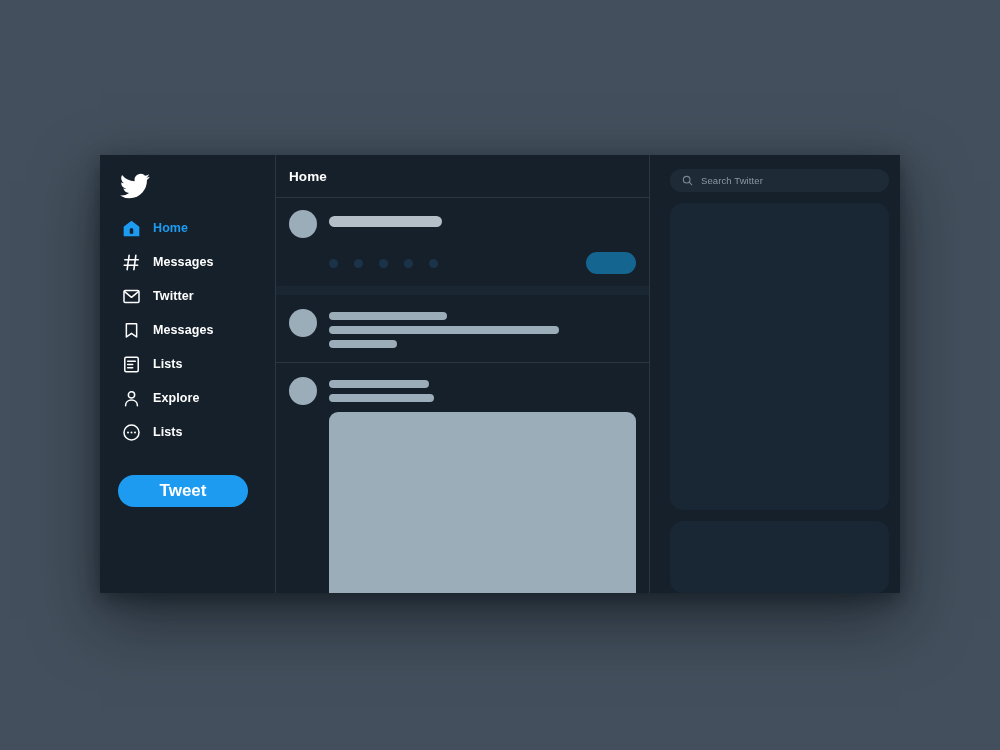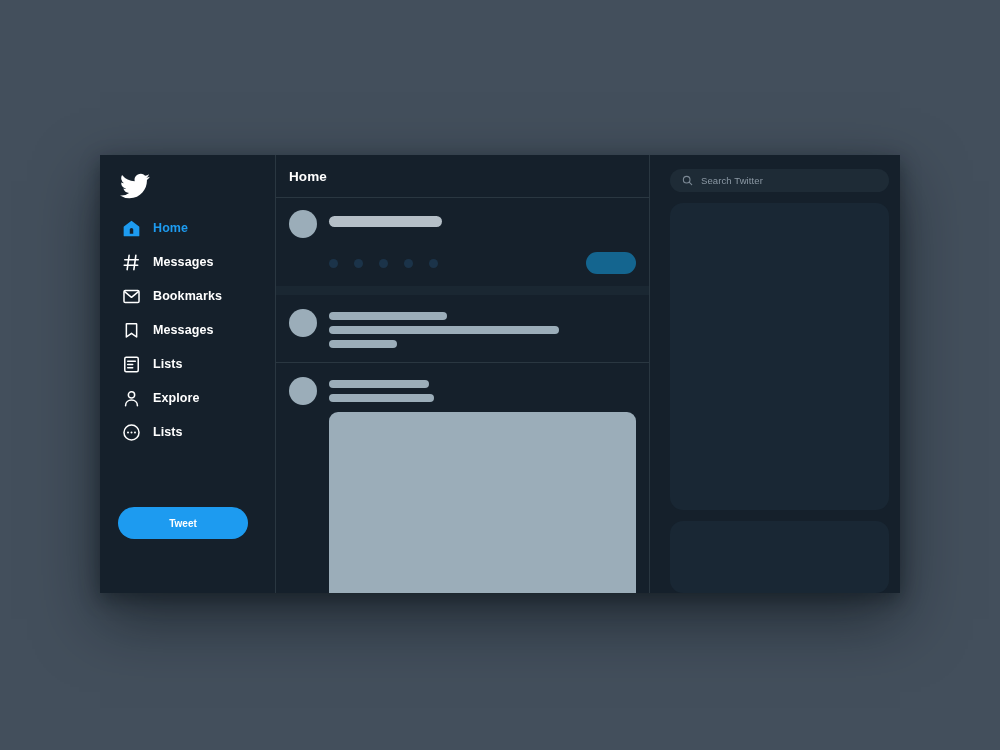--- a/index.html
+++ b/index.html
@@ -72,24 +72,23 @@
 
   #tweet-button {
     position:absolute;
     left:18px; top:320px;
     width:130px; height:32px;
     background:#1d9bf0;
     border:none;
     border-radius:16px;
     color:#ffffff;
     font-family:"Liberation Sans", sans-serif;
-    font-size:10px;
+    font-size:17px;
     font-weight:bold;
     cursor:pointer;
-    margin-top:32px;
   }
 
   
   #center-feed {
     width:374px;
     flex:0 0 374px;
     background:#15202b;
     border-right:1px solid #2a3741;
     display:flex;
     flex-direction:column;
@@ -258,21 +257,21 @@
     </div>
 
 
     <div class="nav-item">
       <span class="nav-icon">
         <svg viewBox="0 0 24 24" fill="none" stroke="currentColor" stroke-width="1.9" stroke-linejoin="round" aria-hidden="true">
           <rect x="2.5" y="4.5" width="19" height="15" rx="1.6"></rect>
           <path d="M2.9 5.6L12 13l9.1-7.4"></path>
         </svg>
       </span>
-      <span class="nav-label">Bookmarks</span>
+      <span class="nav-label">Twitter</span>
     </div>
 
     <div class="nav-item">
       <span class="nav-icon">
         <svg viewBox="0 0 24 24" fill="none" stroke="currentColor" stroke-width="1.9" stroke-linejoin="round" aria-hidden="true">
           <path d="M6 3.5h12a.5.5 0 01.5.5v16.2l-6.5-4.7-6.5 4.7V4a.5.5 0 01.5-.5z"></path>
         </svg>
       </span>
       <span class="nav-label">Messages</span>
     </div>

